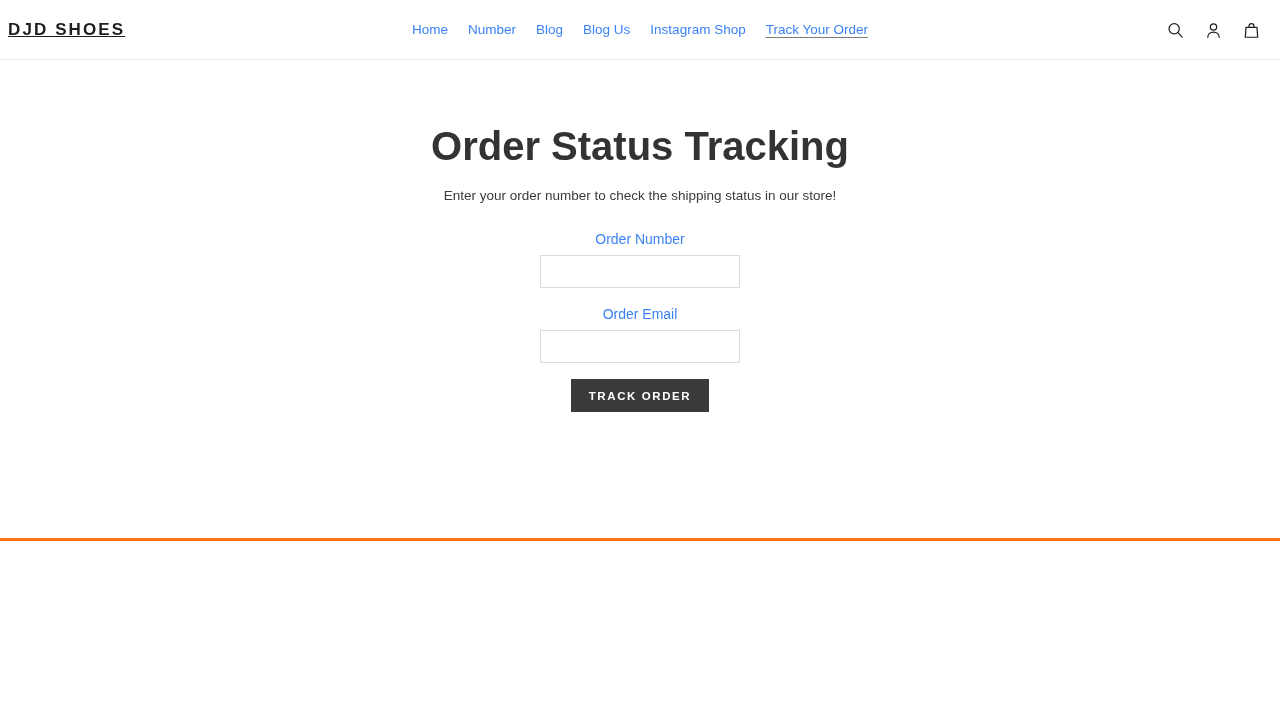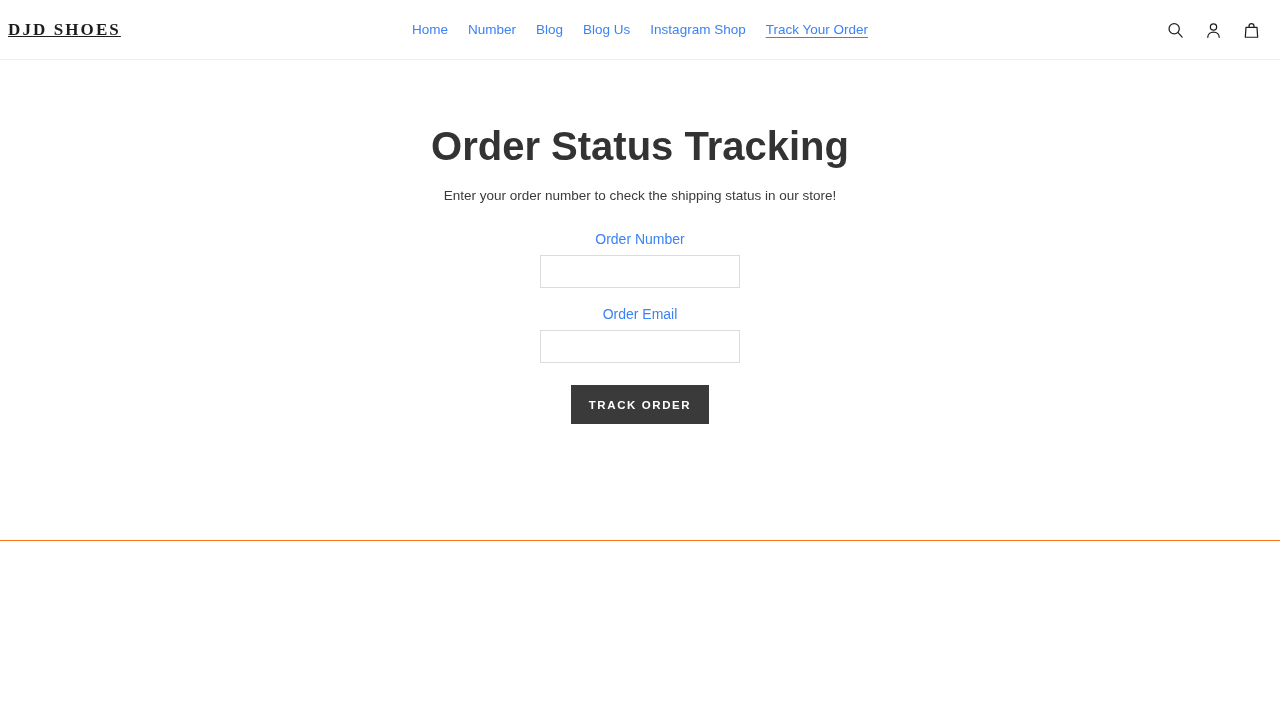--- a/index.html
+++ b/index.html
@@ -24,21 +24,20 @@
   .logo {
     position: absolute;
     left: 8px;
     top: 19px;
     font-size: 17px;
     font-weight: bold;
     letter-spacing: 2.1px;
     color: #1c1d1d;
     line-height: 22px;
     white-space: nowrap;
-    font-family: Liberation Serif, serif;
   }
   .main-nav {
     position: absolute;
     left: 0; right: 0;
     top: 21px;
     display: flex;
     justify-content: center;
     align-items: center;
     gap: 0;
   }
@@ -75,21 +74,21 @@
     border: none;
     padding: 0;
     cursor: pointer;
   }
   .icon-btn svg { display: block; }
 
   
   .page-main {
     width: 100%;
     height: 481px;
-    border-bottom: 1px solid #f97316;
+    border-bottom: 3px solid #f97316;
     background: #ffffff;
     padding-top: 60px;
     text-align: center;
   }
   .page-title {
     margin: 0;
     font-size: 40px;
     font-weight: bold;
     color: #333333;
     letter-spacing: 0px;
@@ -126,23 +125,23 @@
     border: 1px solid #dcdcdc;
     border-radius: 0;
     background: #ffffff;
     font-family: "Liberation Sans", sans-serif;
     font-size: 13.5px;
     color: #1c1d1d;
     padding: 0 9px;
     outline: none;
   }
   .submit-button {
-    margin-top: 22px;
+    margin-top: 16px;
     min-width: 116px;
-    height: 39px;
+    height: 33px;
     background: #3a3a3a;
     border: none;
     color: #ffffff;
     font-family: "Liberation Sans", sans-serif;
     font-size: 11.5px;
     font-weight: bold;
     letter-spacing: 1.6px;
     text-transform: uppercase;
     padding: 0 18px;
     cursor: pointer;

